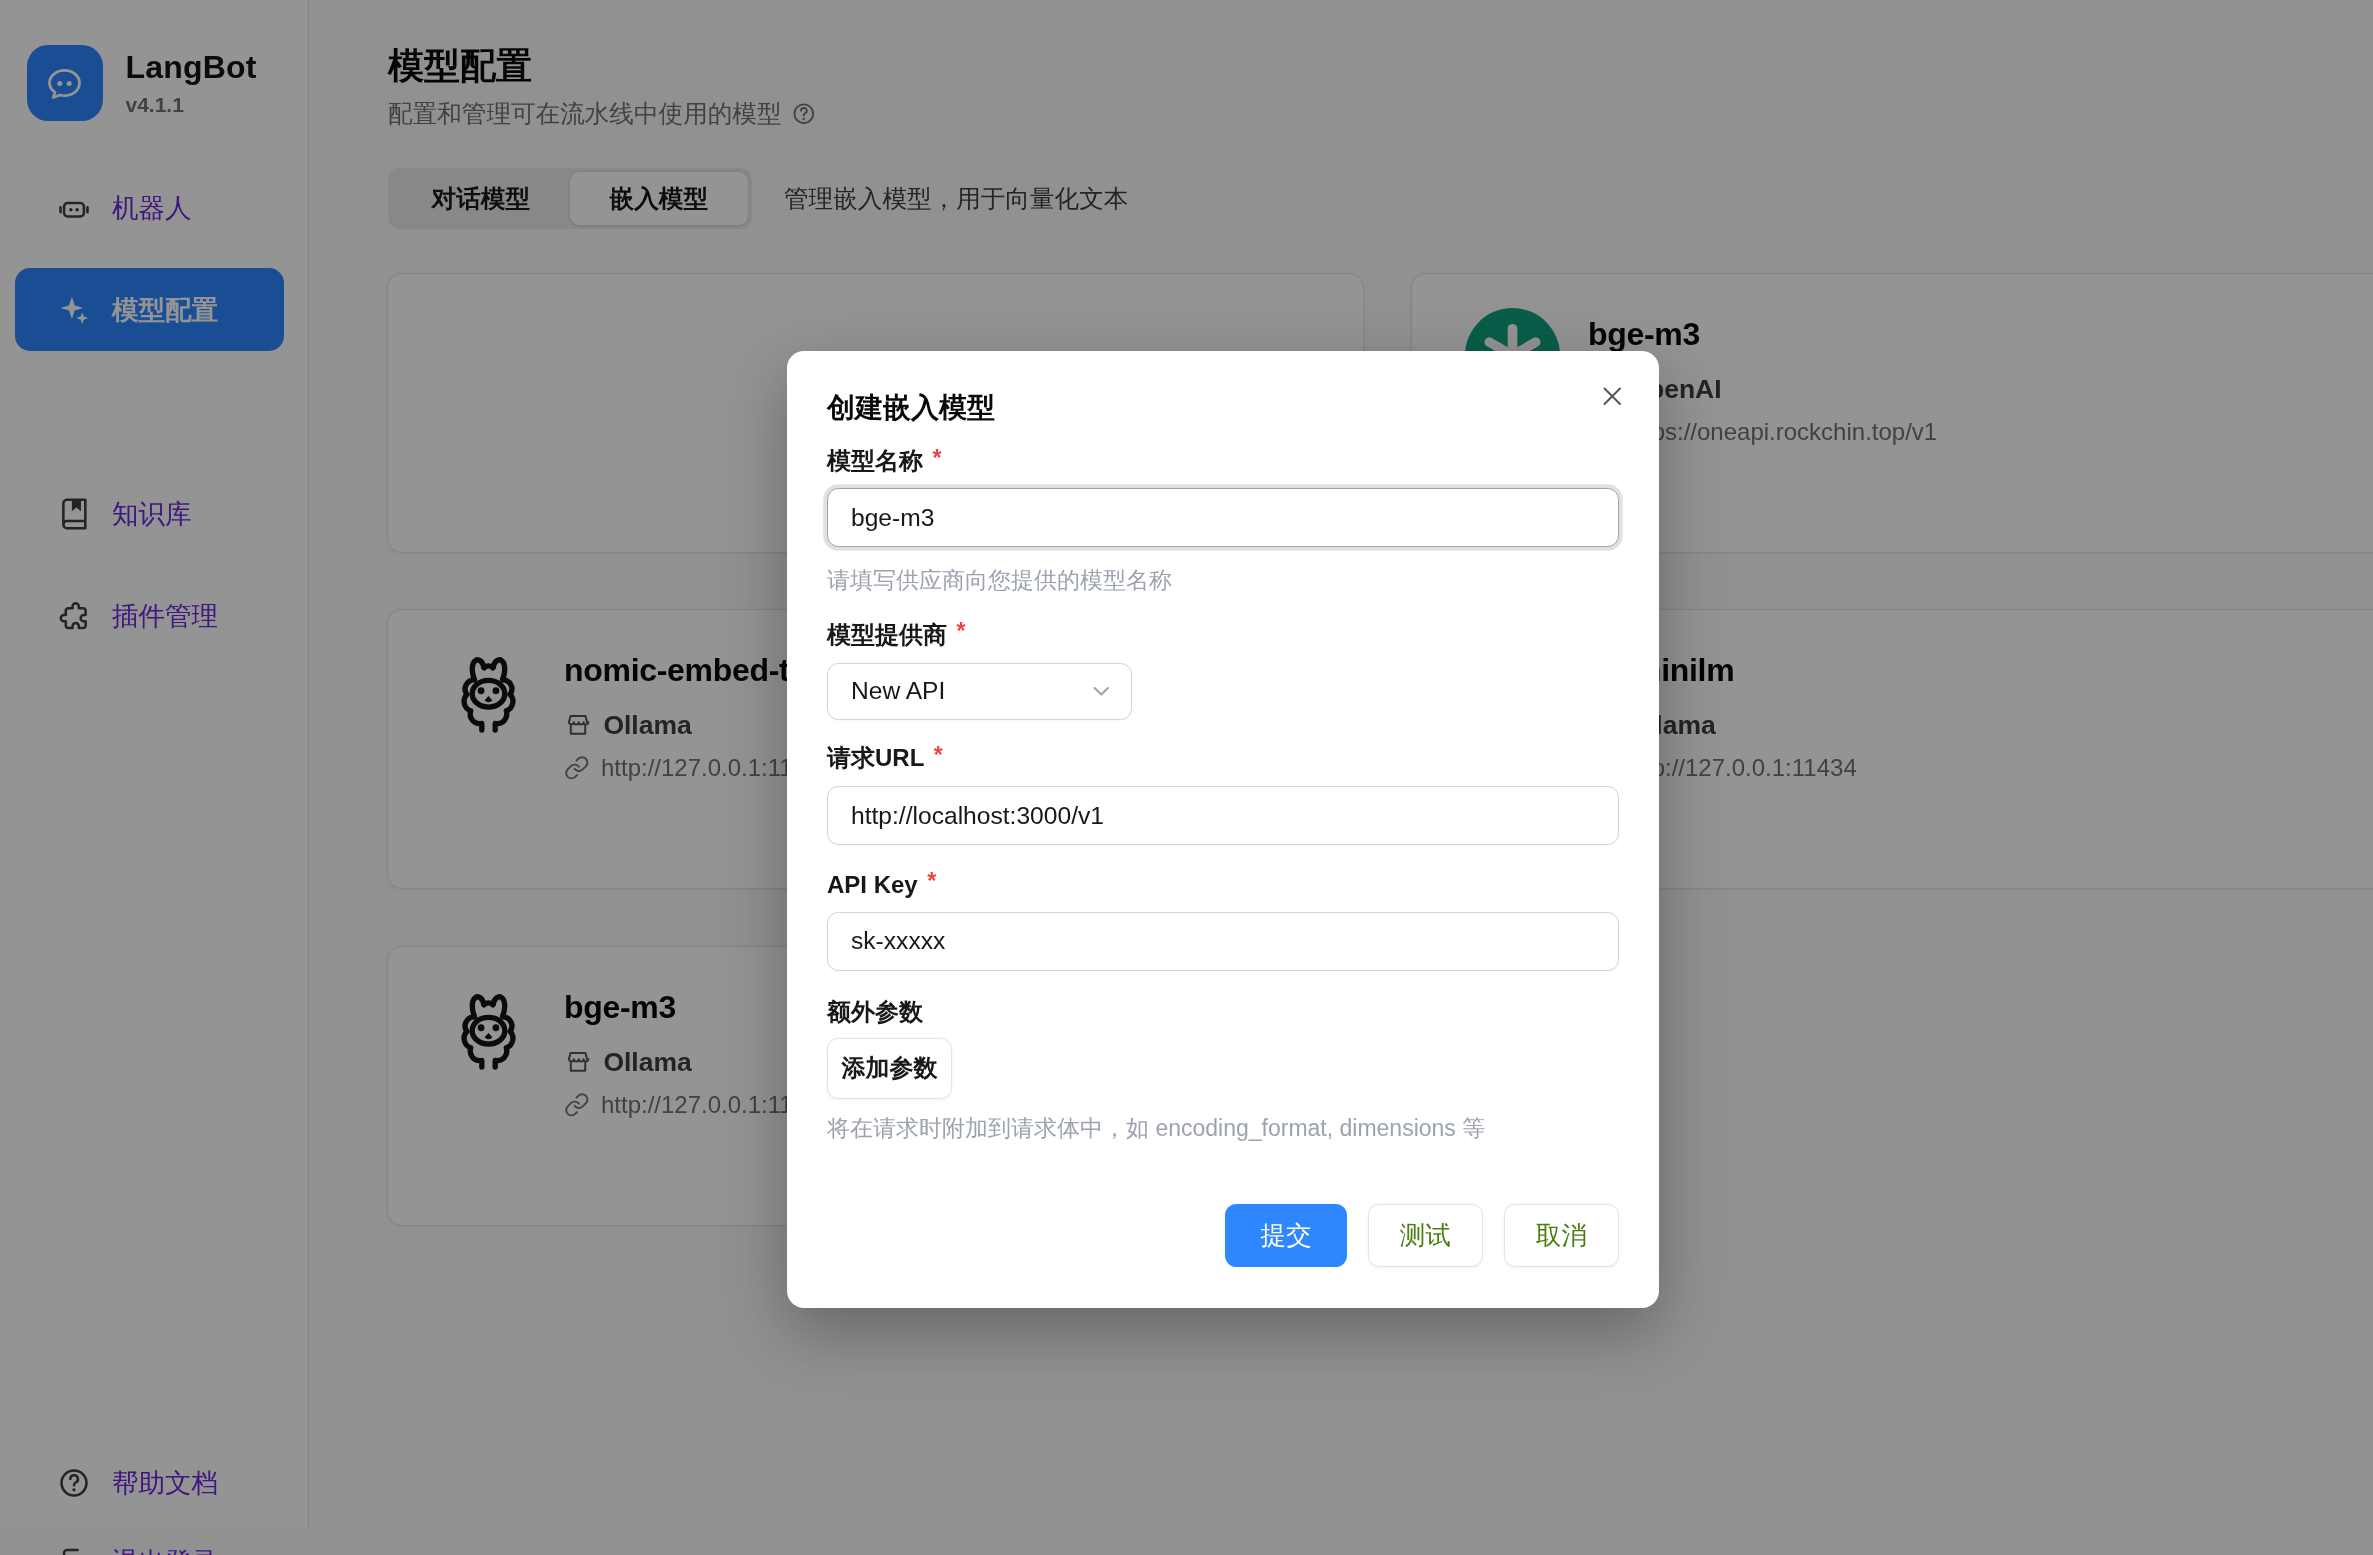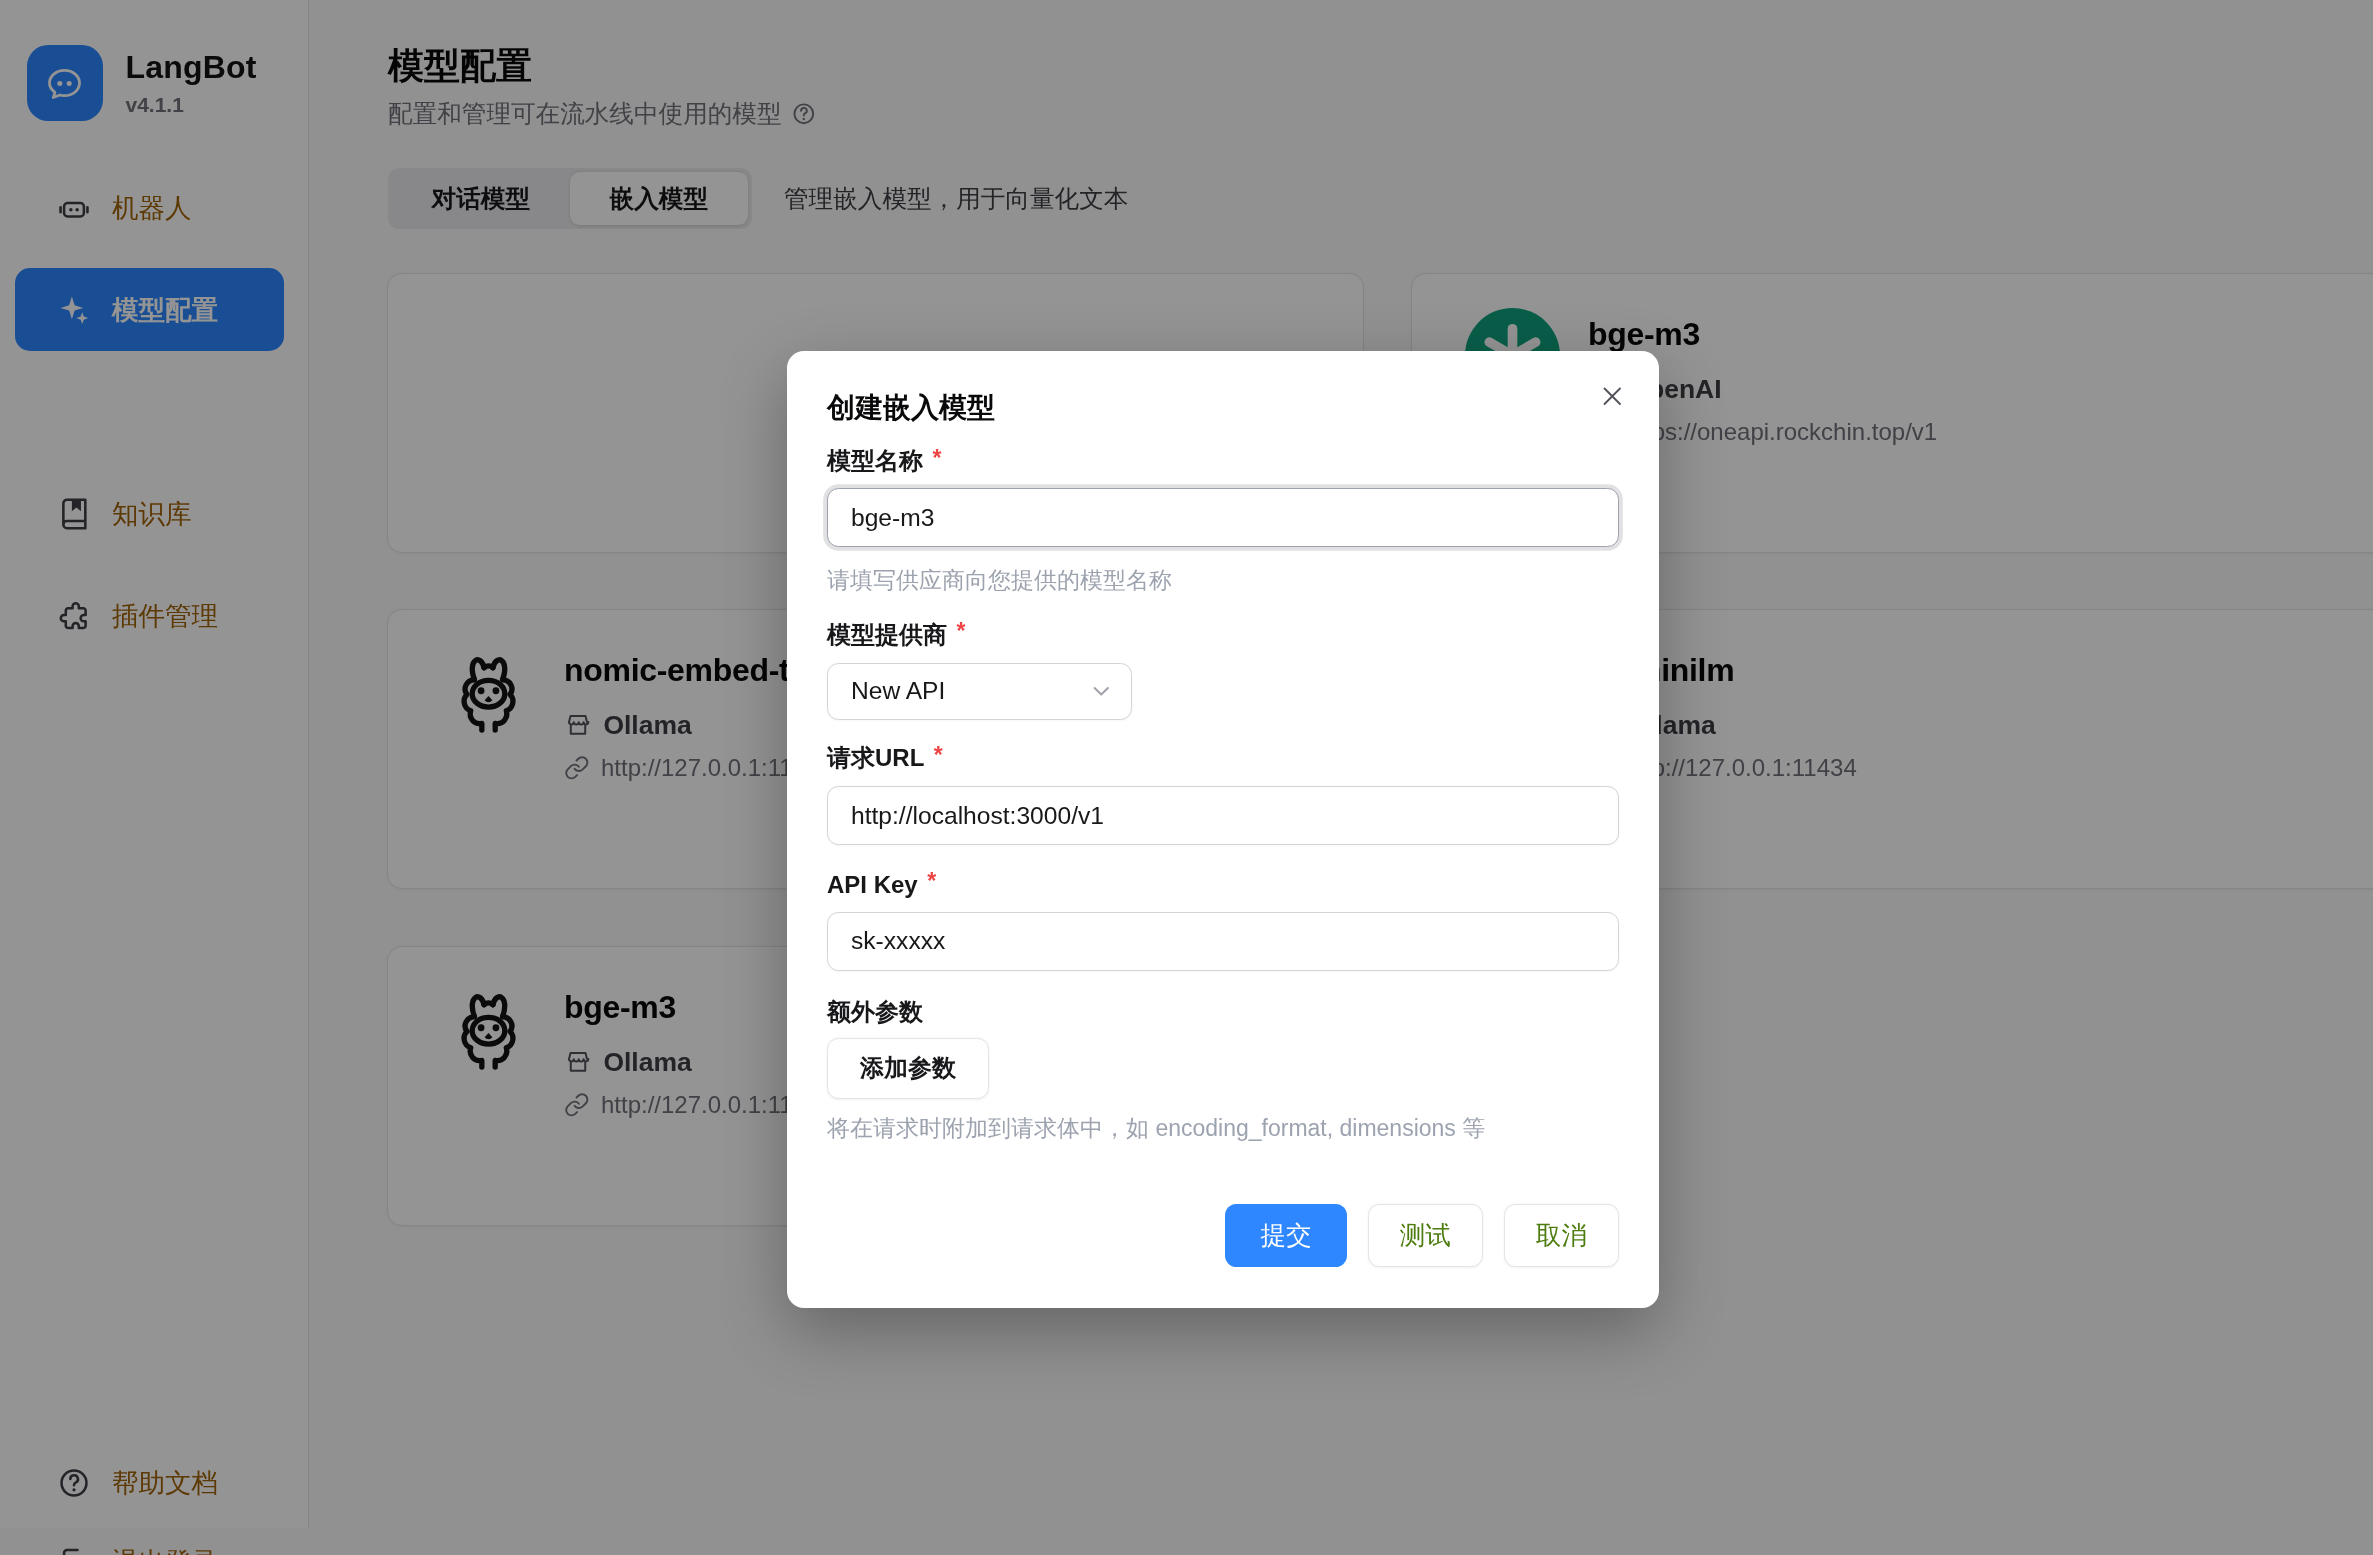--- a/index.html
+++ b/index.html
@@ -15,21 +15,21 @@
   
   .sidebar { position:absolute; left:0; top:0; width:309px; height:1528px;
     background:#ffffff; border-right:0.9px solid #e4e4e7; z-index:1; }
   .logo-row { position:absolute; left:26.5px; top:45px; display:flex; gap:23px; align-items:center; }
   .logo-mark { width:76px; height:76px; border-radius:21px; background:#2E87FF;
     display:flex; align-items:center; justify-content:center; }
   .logo-name { font-size:32px; font-weight:800; color:#141414; letter-spacing:0.2px; }
   .logo-version { font-size:21px; font-weight:600; color:#71717a; margin-top:6.6px; }
   .nav-item { position:absolute; left:15px; width:269px; height:83px; border-radius:15px;
     display:flex; align-items:center; padding-left:42px; gap:21px;
-    color:#a16207; cursor:pointer; }
+    color:#6d28d9; cursor:pointer; }
   .nav-item .nv-icon { width:34px; height:34px; color:#3f3f46; }
   .nav-item .nv-label { font-size:26.5px; font-weight:500; }
   .nav-item.active { background:#2E87FF; color:#ffffff; }
   .nav-item.active .nv-icon { color:#ffffff; }
   .nav-item.active .nv-label { font-weight:600; color:#ffffff; }
 
   
   .main { position:absolute; left:309px; top:0; right:0; bottom:0; background:#fafafa; }
   .page-title { position:absolute; left:79px; top:42px; font-size:36px; font-weight:700; color:#09090b; }
   .page-sub { position:absolute; left:79px; top:97px; display:flex; align-items:center; gap:9.5px;
@@ -79,21 +79,21 @@
     font-family:inherit; box-shadow:0 0.9px 1.9px rgba(0,0,0,.03); }
   .f-input.focused { border-color:#9ca3af; box-shadow:0 0 0 3.8px rgba(161,161,170,.32); }
   .helper { font-size:23px; color:#9ca3af; height:28px; }
   .mb14{margin-bottom:13.2px} .mb19{margin-bottom:18px} .mb29{margin-bottom:27.4px}
   .mb17{margin-bottom:14px} .mb26{margin-bottom:24.6px} .mb15{margin-bottom:14px}
   .mb27{margin-bottom:25.6px} .mb12{margin-bottom:11.4px}
   .select { width:305px; height:57px; border:0.9px solid #d4d4d8; border-radius:11.4px;
     display:flex; align-items:center; justify-content:space-between; padding:0 17px 0 23px;
     font-size:24.6px; color:#18181b; background:#fff; cursor:pointer; box-shadow:0 0.9px 1.9px rgba(0,0,0,.03); }
   .select .chev { width:26.5px; height:26.5px; color:#a1a1aa; }
-  .add-btn { width:162px; height:61px; border:0.9px solid #e4e4e7; border-radius:11.4px; background:#fff;
+  .add-btn { width:125px; height:61px; border:0.9px solid #e4e4e7; border-radius:11.4px; background:#fff;
     font-size:24px; font-weight:600; color:#18181b; display:flex; align-items:center; justify-content:center;
     box-shadow:0 0.9px 2.8px rgba(0,0,0,.06); cursor:pointer; font-family:inherit; }
   .m-footer { position:absolute; right:40px; bottom:41px; display:flex; gap:21px; }
   .btn { height:63px; border-radius:11.4px; font-size:25.6px; font-weight:500; display:flex;
     align-items:center; justify-content:center; cursor:pointer; font-family:inherit; }
   .btn-primary { background:#2E87FF; color:#ffffff; padding:0 35px; border:none; }
   .btn-ghost { background:#ffffff; color:#4d7c0f; padding:0 31px; border:0.9px solid #e4e4e7;
     box-shadow:0 0.9px 2.8px rgba(0,0,0,.06); }
 </style>
 </head>

